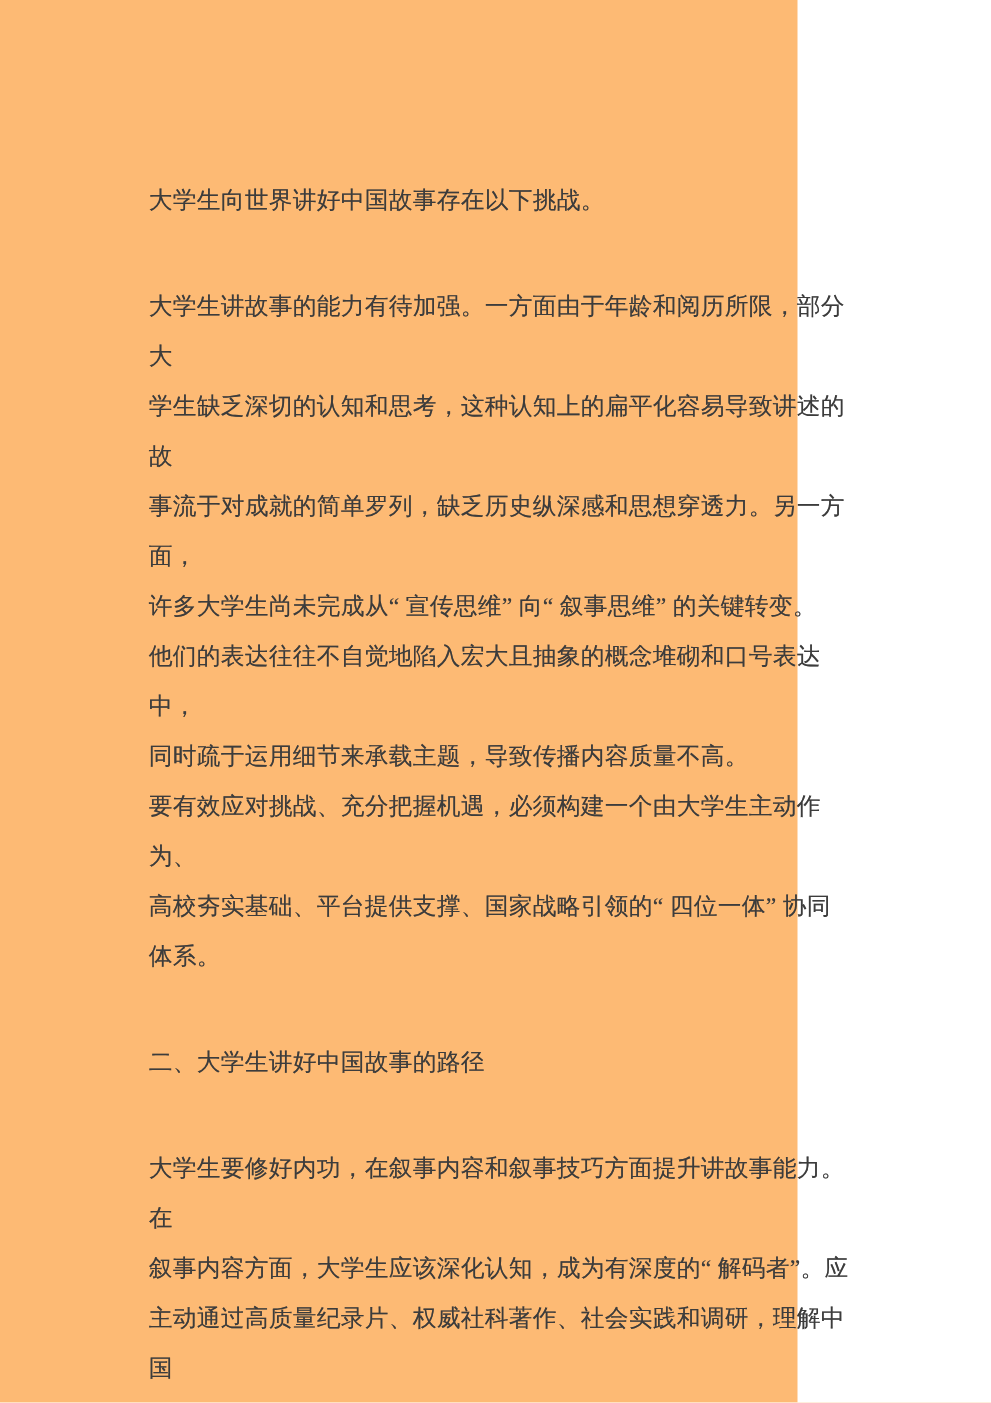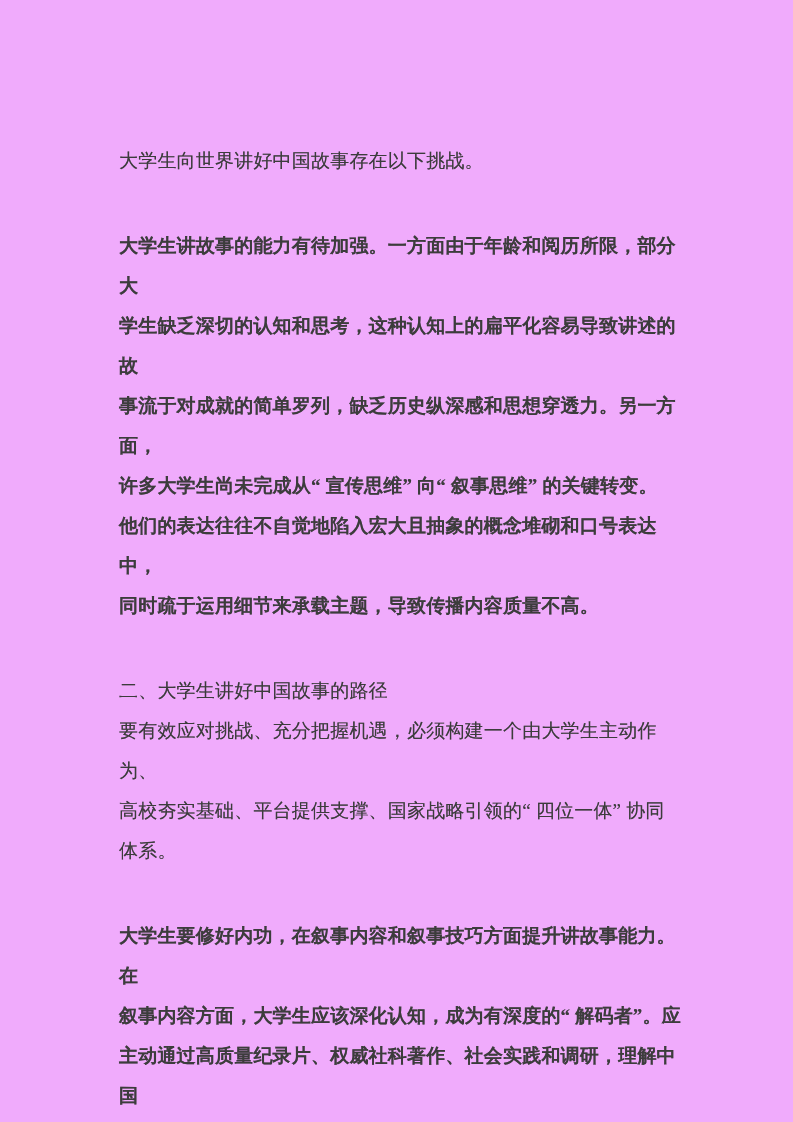--- a/index.html
+++ b/index.html
@@ -11,23 +11,23 @@
     width: 793px;
     height: 1122px;
     position: relative;
     overflow: hidden;
     font-family: "Liberation Serif", "DejaVu Serif", serif;
   }
   .page {
     position: absolute;
     left: 0;
     top: 0;
-    width: 793px;
+    width: 638px;
     height: 1122px;
-    background: #f0abfc;
+    background: #fdba74;
   }
   .text-block {
     position: absolute;
     left: 119px;
     top: 141px;
     width: 562px;
   }
   .para {
     margin: 0;
     font-size: 19px;
@@ -37,36 +37,35 @@
     text-align: left;
     letter-spacing: 0.2px;
     
     text-shadow: 0 0 0.4px rgba(60,60,60,0.55);
   }
   .para.heading {
     font-weight: normal; 
   }
   .gap-before {
     margin-top: 45px;
-    font-weight: bold;
   }
 </style>
 </head>
 <body>
 
 <div class="page">
   <div class="text-block">
     <p class="para">大学生向世界讲好中国故事存在以下挑战。</p>
     <p class="para gap-before">大学生讲故事的能力有待加强。一方面由于年龄和阅历所限，部分大
 学生缺乏深切的认知和思考，这种认知上的扁平化容易导致讲述的故
 事流于对成就的简单罗列，缺乏历史纵深感和思想穿透力。另一方面，
 许多大学生尚未完成从“ 宣传思维” 向“ 叙事思维” 的关键转变。
 他们的表达往往不自觉地陷入宏大且抽象的概念堆砌和口号表达中，
 同时疏于运用细节来承载主题，导致传播内容质量不高。</p>
-    <p class="para heading gap-before">二、大学生讲好中国故事的路径</p>
     <p class="para">要有效应对挑战、充分把握机遇，必须构建一个由大学生主动作为、
 高校夯实基础、平台提供支撑、国家战略引领的“ 四位一体” 协同
 体系。</p>
+    <p class="para heading gap-before">二、大学生讲好中国故事的路径</p>
     <p class="para gap-before">大学生要修好内功，在叙事内容和叙事技巧方面提升讲故事能力。在
 叙事内容方面，大学生应该深化认知，成为有深度的“ 解码者”。应
 主动通过高质量纪录片、权威社科著作、社会实践和调研，理解中国</p>
   </div>
 </div>
 
 </body></html>

